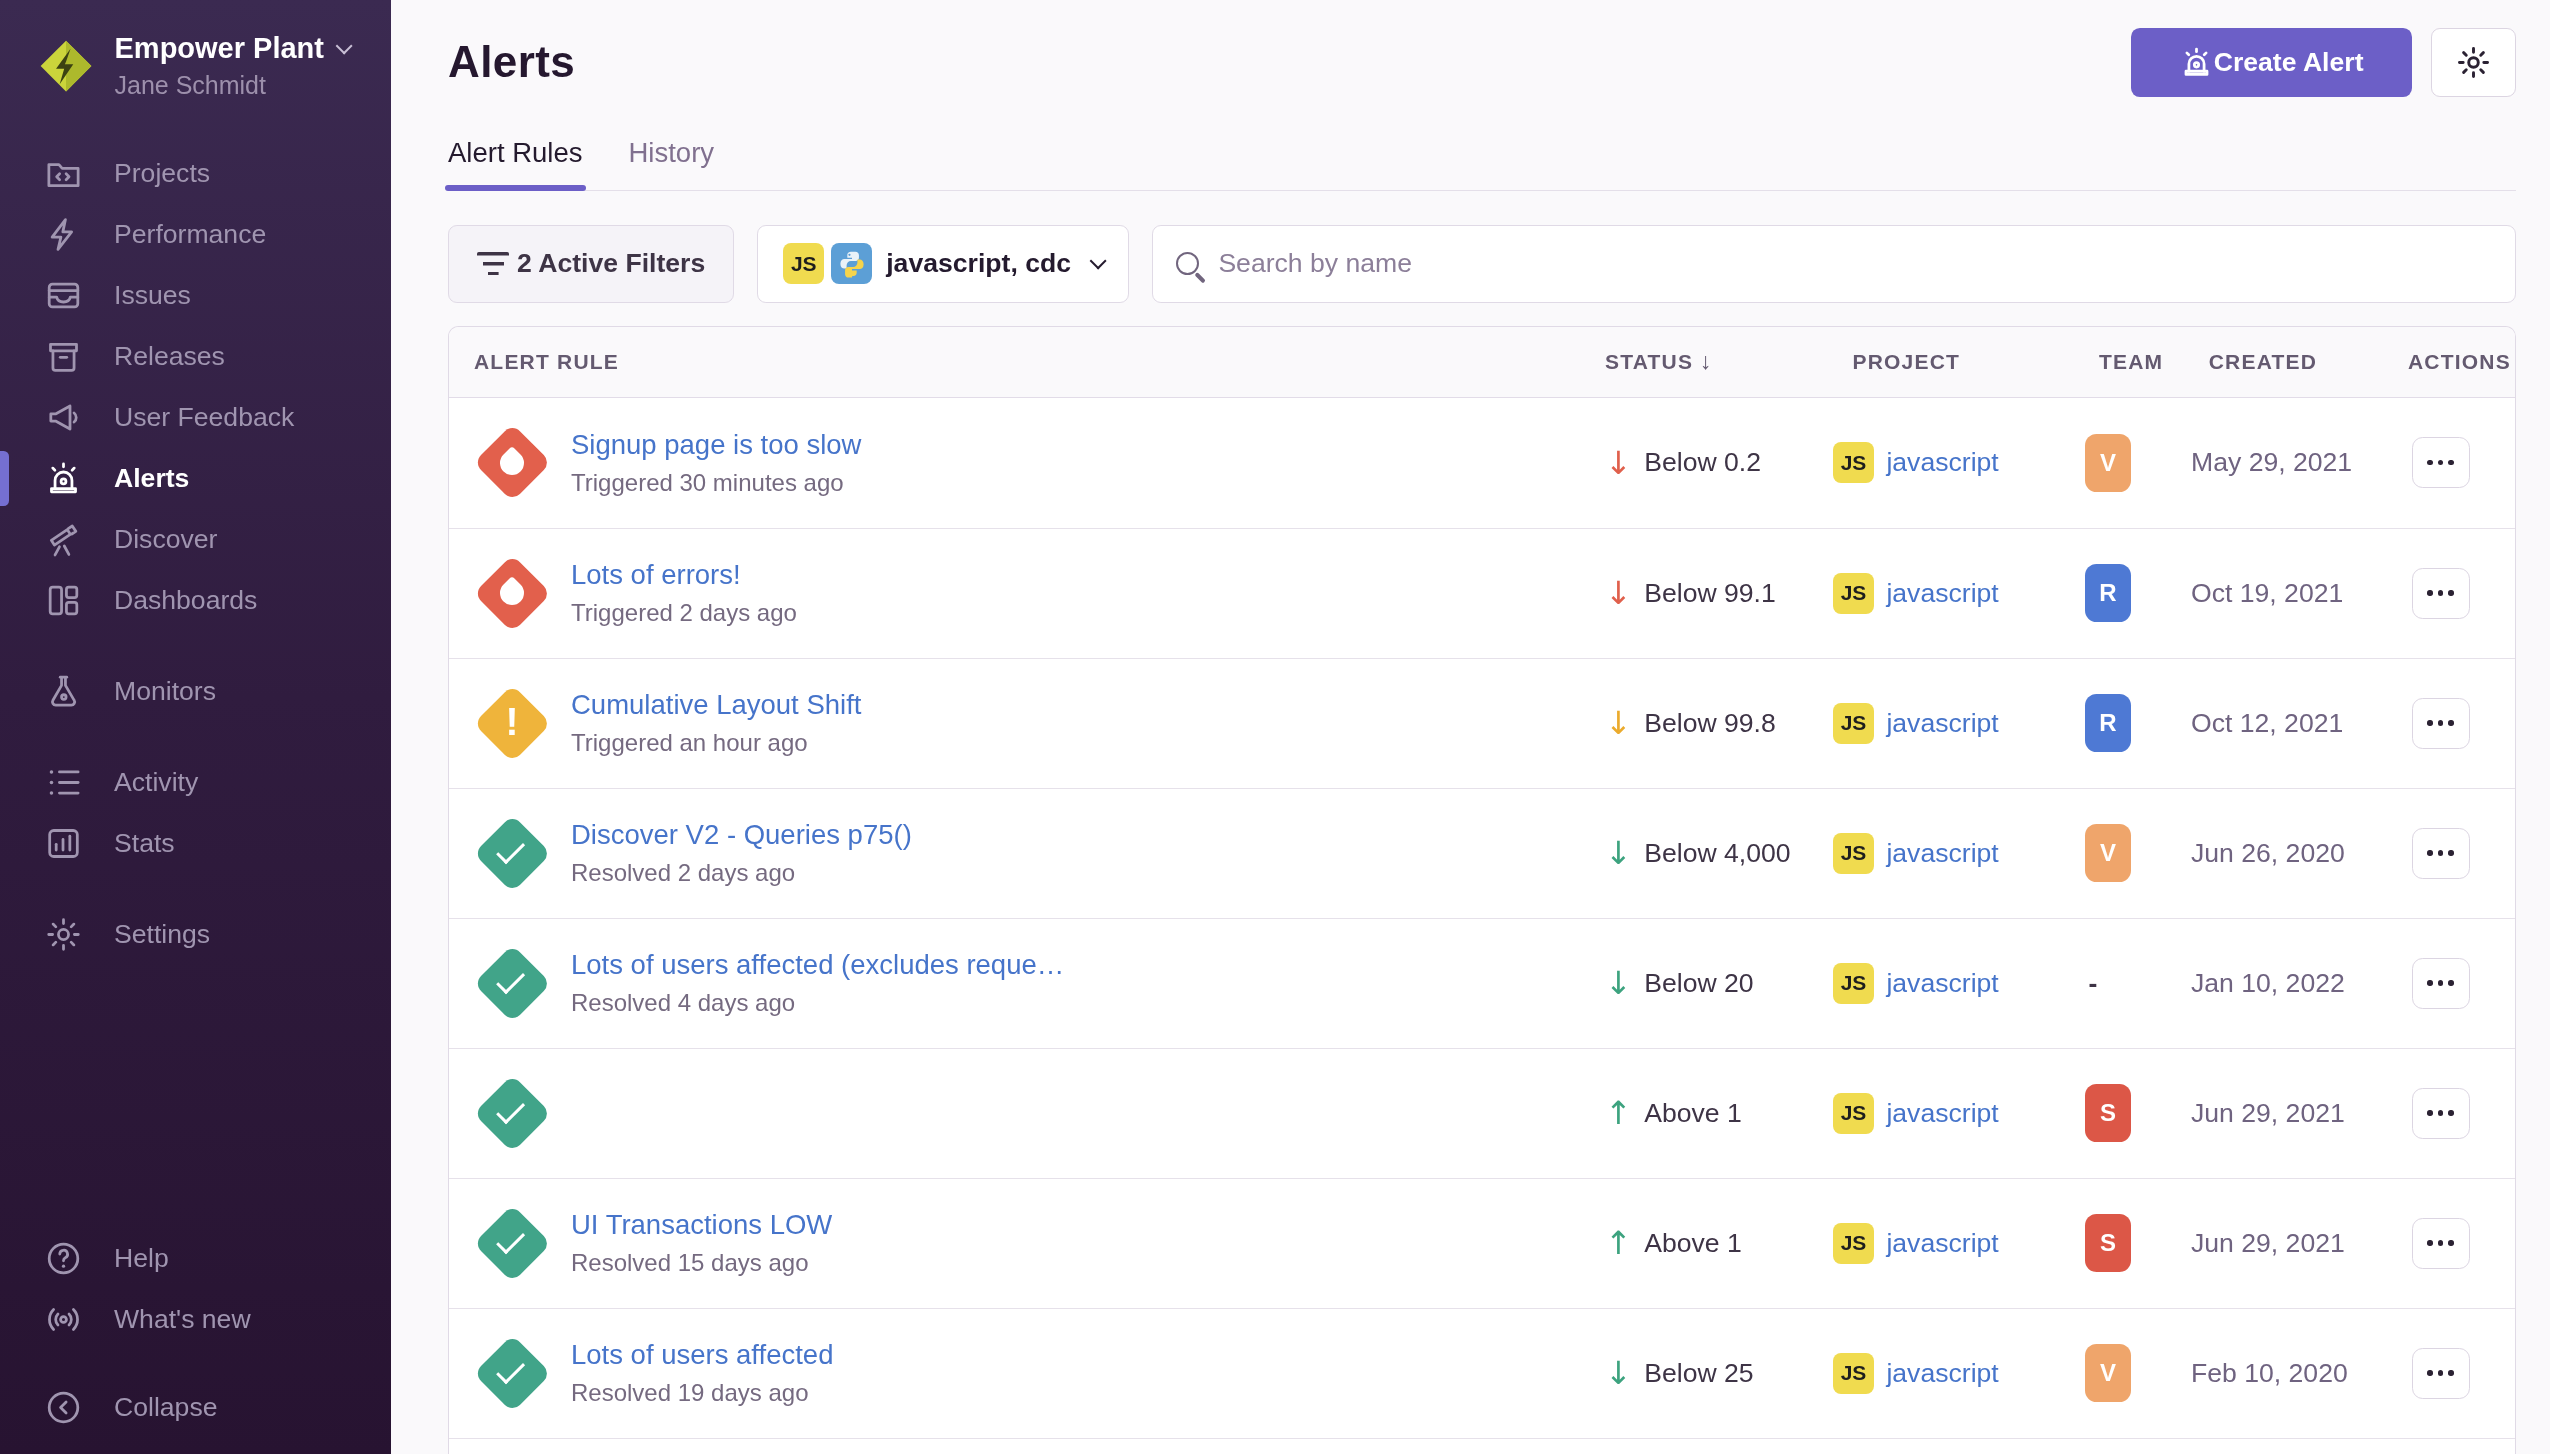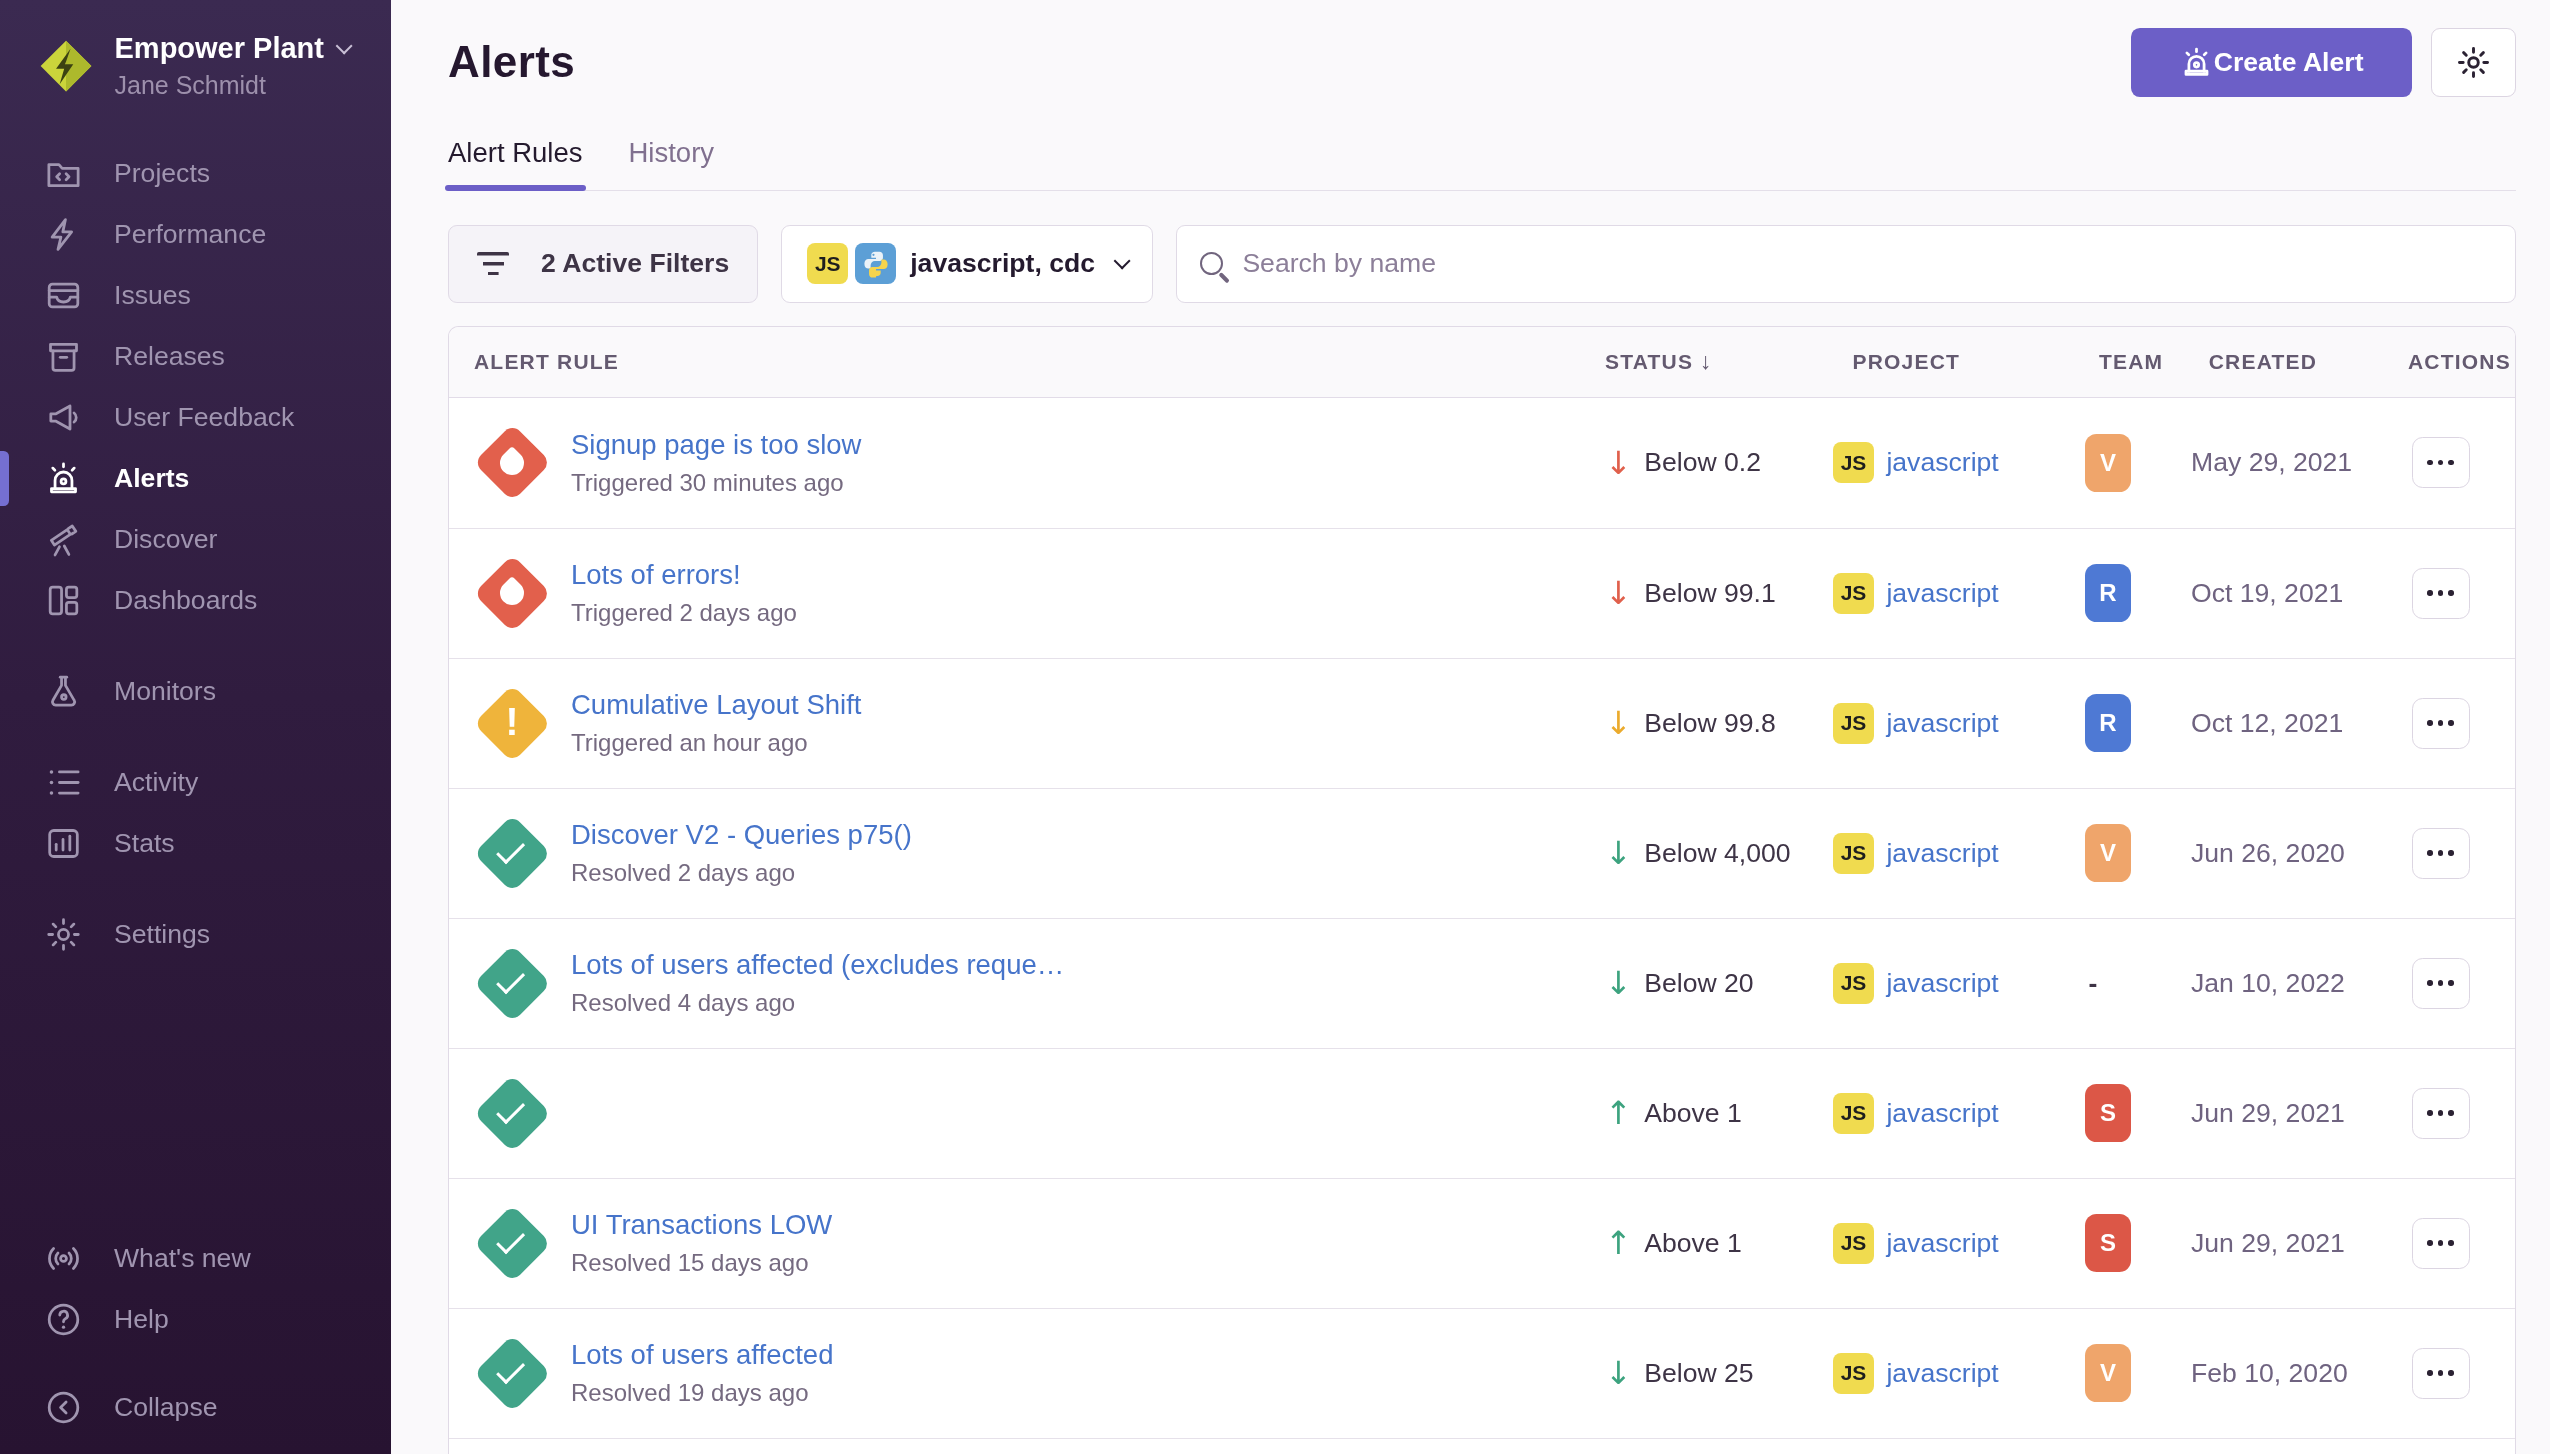--- a/index.html
+++ b/index.html
@@ -46,21 +46,21 @@
   .btn-gear svg{width:37px;height:37px;stroke:#2B2233;fill:none;stroke-width:1.9;stroke-linecap:round;}
 
   .tabs{display:flex;gap:46px;margin-top:39px;border-bottom:1.8px solid #E4DFE9;}
   .tab{font-size:27.5px;color:#80708F;padding-bottom:21px;position:relative;cursor:pointer;}
   .tab.active{color:#241A2E;}
   .tab.active::after{content:"";position:absolute;left:-3.5px;right:-3.5px;bottom:-1.8px;height:6.2px;
                      background:#6C5FC7;border-radius:3.5px;}
 
   
   .filterbar{display:flex;gap:23px;margin-top:34px;height:78px;flex:none;}
-  .filter-btn{display:flex;align-items:center;gap:32px;padding:0 28px;background:#F5F3F8;
+  .filter-btn{display:flex;align-items:center;gap:8px;padding:0 28px;background:#F5F3F8;
               border:1.8px solid #E0DAE6;border-radius:8.9px;font-size:26.6px;font-weight:700;
               color:#3E3446;cursor:pointer;font-family:inherit;}
   .fbars{width:32px;height:23px;flex:none;background:
          linear-gradient(#3E3446,#3E3446) center 0/32px 3.5px no-repeat,
          linear-gradient(#3E3446,#3E3446) center 9.7px/21px 3.5px no-repeat,
          linear-gradient(#3E3446,#3E3446) center 19.5px/10.6px 3.5px no-repeat;border-radius:1.8px;}
   .proj-select{display:flex;align-items:center;gap:14px;padding:0 25px;background:#fff;
                border:1.8px solid #E0DAE6;border-radius:8.9px;font-size:26.6px;font-weight:700;
                color:#241A2E;cursor:pointer;}
   .badge-js{width:41px;height:41px;border-radius:8px;background:#F0DB4F;color:#1E1E1E;
@@ -276,38 +276,38 @@
             </svg>
           </span>
         <span>Settings</span>
       </div>
     </div>
 
     <div class="side-bottom">
       <div class="nav-item">
         <span class="nico">
             <svg viewBox="0 0 24 24">
+              <circle cx="12" cy="12" r="8.8"></circle>
+              <path d="M9.7 9.3a2.4 2.4 0 1 1 3.4 2.2c-.8.4-1.1.9-1.1 1.7v.2"></path>
+              <circle cx="12" cy="16.7" r="1" fill="currentColor" stroke="none"></circle>
+            </svg>
+          </span>
+        <span>Help</span>
+      </div>
+      <div class="nav-item">
+        <span class="nico">
+            <svg viewBox="0 0 24 24">
               <circle cx="12" cy="12" r="1.8"></circle>
               <path d="M8.6 8.6a4.8 4.8 0 0 0 0 6.8"></path>
               <path d="M15.4 8.6a4.8 4.8 0 0 1 0 6.8"></path>
               <path d="M5.9 5.9a8.6 8.6 0 0 0 0 12.2"></path>
               <path d="M18.1 5.9a8.6 8.6 0 0 1 0 12.2"></path>
             </svg>
           </span>
         <span>What's new</span>
-      </div>
-      <div class="nav-item">
-        <span class="nico">
-            <svg viewBox="0 0 24 24">
-              <circle cx="12" cy="12" r="8.8"></circle>
-              <path d="M9.7 9.3a2.4 2.4 0 1 1 3.4 2.2c-.8.4-1.1.9-1.1 1.7v.2"></path>
-              <circle cx="12" cy="16.7" r="1" fill="currentColor" stroke="none"></circle>
-            </svg>
-          </span>
-        <span>Help</span>
       </div>
       <div class="collapse-gap"></div>
       <div class="nav-item">
         <span class="nico">
             <svg viewBox="0 0 24 24">
               <circle cx="12" cy="12" r="8.8"></circle>
               <path d="m13.6 8.6-3.4 3.4 3.4 3.4"></path>
             </svg>
           </span>
         <span>Collapse</span>

